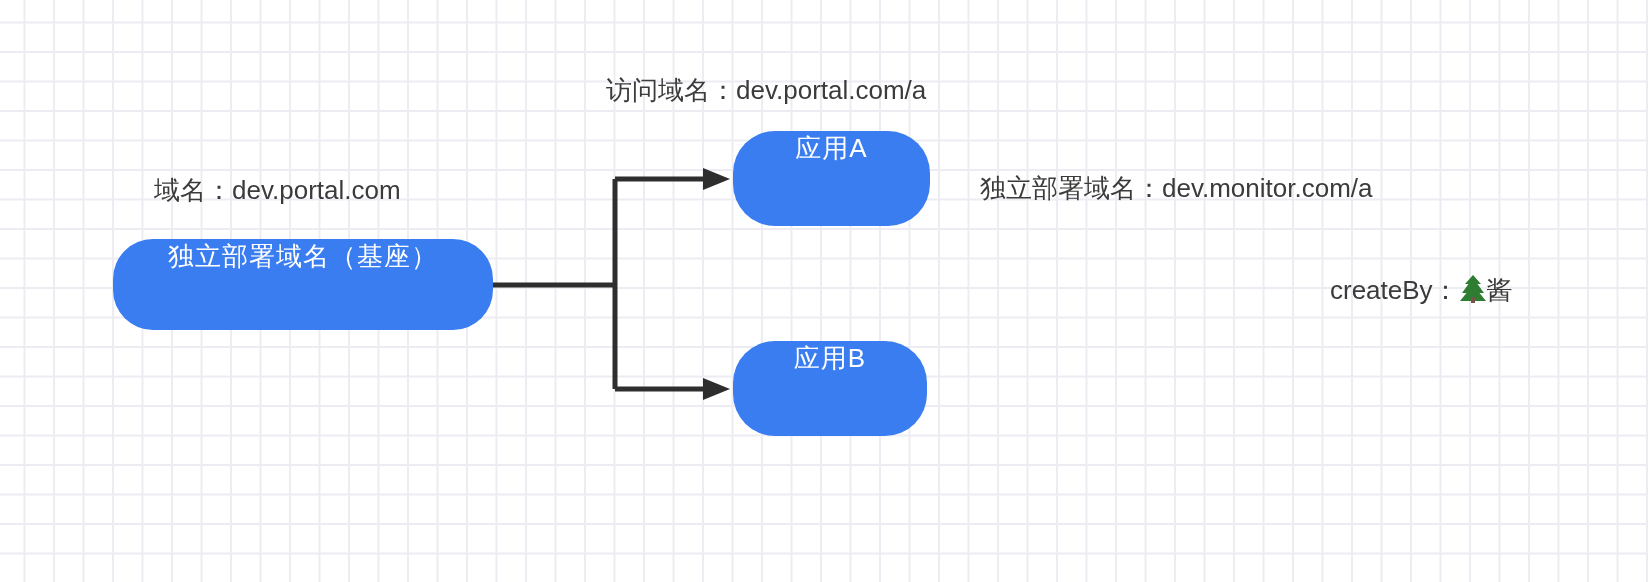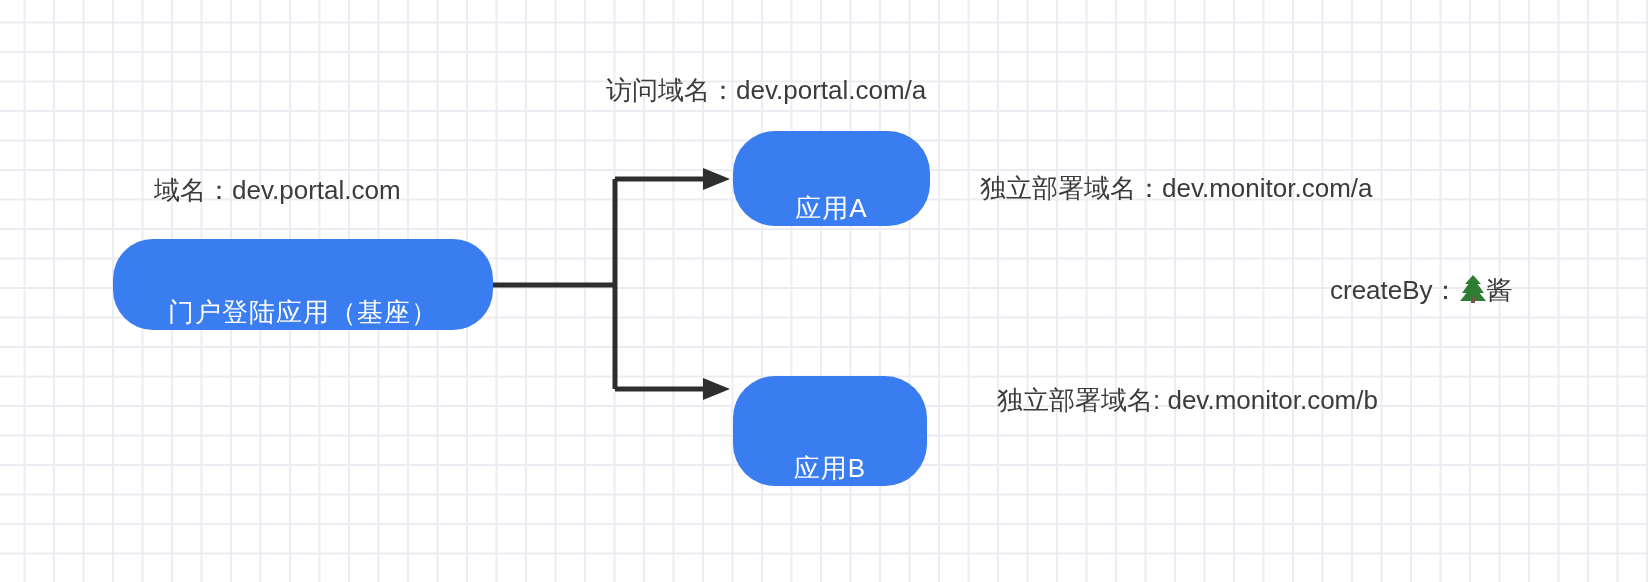--- a/index.html
+++ b/index.html
@@ -18,39 +18,39 @@
       linear-gradient(to bottom, #ececf2 2px, transparent 2px);
     background-size: 29.5px 29.5px;
     background-position: -6px -8px;
     font-family: "Liberation Sans", "DejaVu Sans", sans-serif;
   }
   .node {
     position: absolute;
     background: #3A7DF0;
     color: #ffffff;
     display: flex;
-    align-items: flex-end;
+    align-items: flex-start;
     justify-content: center;
     font-size: 26px;
     letter-spacing: 1px;
     white-space: nowrap;
   }
   .node-base {
     left: 113px; top: 239px;
     width: 380px; height: 91px;
     border-radius: 40px;
   }
   .node-app-a {
     left: 733px; top: 131px;
     width: 197px; height: 95px;
     border-radius: 42px;
   }
   .node-app-b {
-    left: 733px; top: 376px;
-    width: 194px; height: 110px;
+    left: 733px; top: 341px;
+    width: 194px; height: 95px;
     border-radius: 42px;
   }
   .label {
     position: absolute;
     color: #3b3b3b;
     font-size: 26px;
     line-height: 32px;
     white-space: nowrap;
   }
   .lbl-access-a   { left: 606px;  top: 60px; margin-top: 14px;  }
@@ -79,21 +79,21 @@
 
 <div class="canvas">
 
   <svg class="connector-svg" viewBox="0 0 1648 582" xmlns="http://www.w3.org/2000/svg">
     <path d="M493 285 H617 M615 179 V389 M615 179 H703 M615 389 H703" fill="none" stroke="#2e2e2e" stroke-width="5"></path>
     <polygon points="703,168 703,190 730,179" fill="#2e2e2e"></polygon>
     <polygon points="703,378 703,400 730,389" fill="#2e2e2e"></polygon>
   </svg>
 
   <div class="node node-base">
-    <span>门户登陆应用（基座）</span>
+    <span>独立部署域名（基座）</span>
   </div>
 
   <div class="node node-app-a">
     <span>应用A</span>
   </div>
 
   <div class="node node-app-b">
     <span>应用B</span>
   </div>
 
@@ -103,16 +103,15 @@
 
   <div class="label lbl-createby">
     <span>createBy：</span><svg class="tree-icon-svg" viewBox="0 0 26 28" xmlns="http://www.w3.org/2000/svg">
       <polygon points="13,0 21,9 17.5,9 24,18 19.5,18 26,26 0,26 6.5,18 2,18 8.5,9 5,9" fill="#2e7d32"></polygon>
       <rect x="11" y="22" width="4" height="6" fill="#795548"></rect>
     </svg><span>酱</span>
   </div>
 
   <div class="label lbl-deploy-a">独立部署域名：dev.monitor.com/a</div>
 
-  <div class="label lbl-deploy-b">独立部署域名: dev.monitor.com/b</div>
 
 
 </div>
 
 </body></html>

